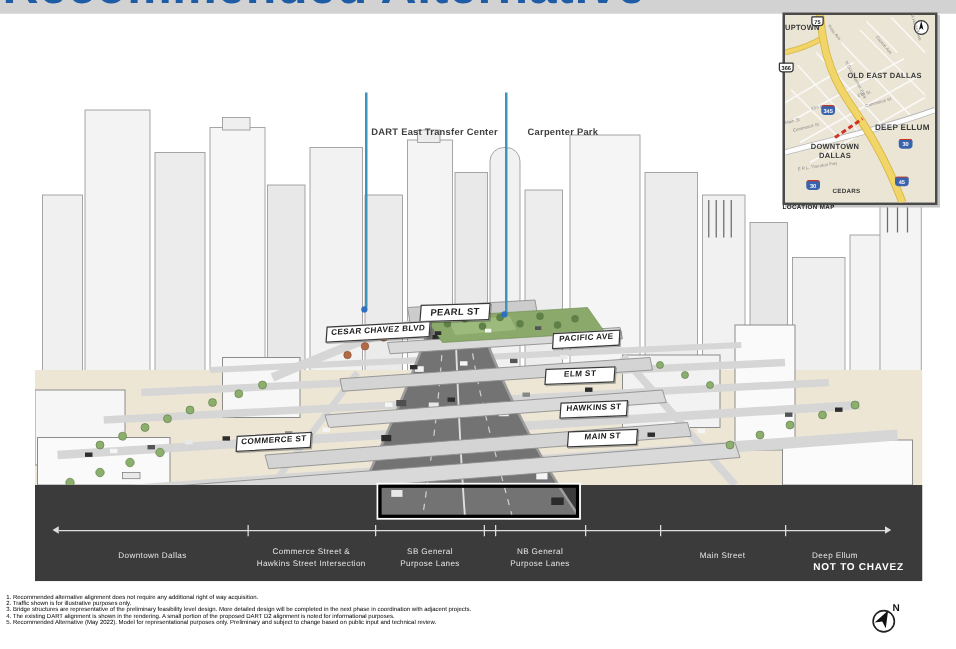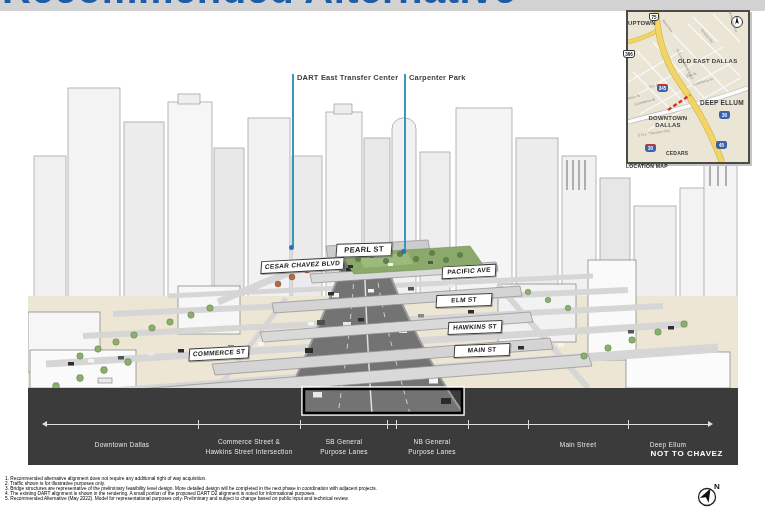--- a/index.html
+++ b/index.html
@@ -12,21 +12,21 @@
   
   .render{position:absolute;left:28px;top:60px;width:710px;height:405px;}
   
   .slbl{position:absolute;background:#fff;border:1px solid #3a3a3a;color:#1b1b1b;
         font:700 6.5px/1.35 "Liberation Sans",sans-serif;text-align:center;padding:1px 3px;
         letter-spacing:.3px;box-shadow:1px 1px 0 rgba(40,40,40,.35);white-space:nowrap;}
   
   .cline{position:absolute;width:2px;background:#3d95bd;}
   .cdot{position:absolute;width:5px;height:5px;border-radius:50%;background:#2f6fc0;}
   .clbl{position:absolute;font:700 7.5px "Liberation Sans",sans-serif;color:#3f3f3f;
-        letter-spacing:.2px;white-space:nowrap;}
+        letter-spacing:.2px;white-space:nowrap;margin-top:28px;}
   
   .blbl{position:absolute;transform:translateX(-50%);color:#e6e6e6;text-align:center;
         font:400 6.5px/1.5 "Liberation Sans",sans-serif;letter-spacing:.3px;white-space:pre-line;}
   .scaleline{position:absolute;left:47px;top:424px;width:661px;height:0;border-top:1px solid #dedede;}
   .tick{position:absolute;top:420px;width:1px;height:9px;background:#dedede;}
   .arrL{position:absolute;left:42px;top:421px;width:0;height:0;
         border-top:3px solid transparent;border-bottom:3px solid transparent;border-right:5px solid #dedede;}
   .arrR{position:absolute;left:708px;top:421px;width:0;height:0;
         border-top:3px solid transparent;border-bottom:3px solid transparent;border-left:5px solid #dedede;}
   .nts{position:absolute;right:42px;top:449px;color:#fff;font:600 8px "Liberation Sans",sans-serif;
@@ -227,21 +227,21 @@
     <use href="#trenchart" clip-path="url(#cut)"></use>
     <rect x="274" y="327" width="162" height="28" fill="none" stroke="#ffffff" stroke-width="1.5"></rect>
     <rect x="276" y="329" width="158" height="24" fill="none" stroke="#000000" stroke-width="2.5"></rect>
   </svg>
 
   <div class="cline" style="left:292px;top:74px;height:172px;"></div>
   <div class="cdot" style="left:289px;top:245px;"></div>
   <div class="clbl" style="left:297px;top:73px;">DART East Transfer Center</div>
   <div class="cline" style="left:404px;top:74px;height:176px;"></div>
   <div class="cdot" style="left:401px;top:249px;"></div>
-  <div class="clbl" style="left:409px;top:73px;">Carpenter Park</div>
+  <div class="clbl" style="left:422px;top:73px;">Carpenter Park</div>
 
   <div class="slbl" style="left:336px;top:243px;min-width:48px;font-size:7.5px;transform:skewX(-6deg) rotate(-1.5deg);">PEARL ST</div>
   <div class="slbl" style="left:261px;top:259px;transform:skewX(-7deg) rotate(-3deg);">CESAR CHAVEZ BLVD</div>
   <div class="slbl" style="left:442px;top:265px;min-width:46px;transform:skewX(-6deg) rotate(-3deg);">PACIFIC AVE</div>
   <div class="slbl" style="left:436px;top:294px;min-width:48px;transform:skewX(-6deg) rotate(-2deg);">ELM ST</div>
   <div class="slbl" style="left:448px;top:321px;min-width:46px;transform:skewX(-6deg) rotate(-2deg);">HAWKINS ST</div>
   <div class="slbl" style="left:454px;top:344px;min-width:48px;transform:skewX(-6deg) rotate(-2deg);">MAIN ST</div>
   <div class="slbl" style="left:189px;top:347px;min-width:52px;transform:skewX(-7deg) rotate(-3deg);">COMMERCE ST</div>
 
   <div class="scaleline"></div>

